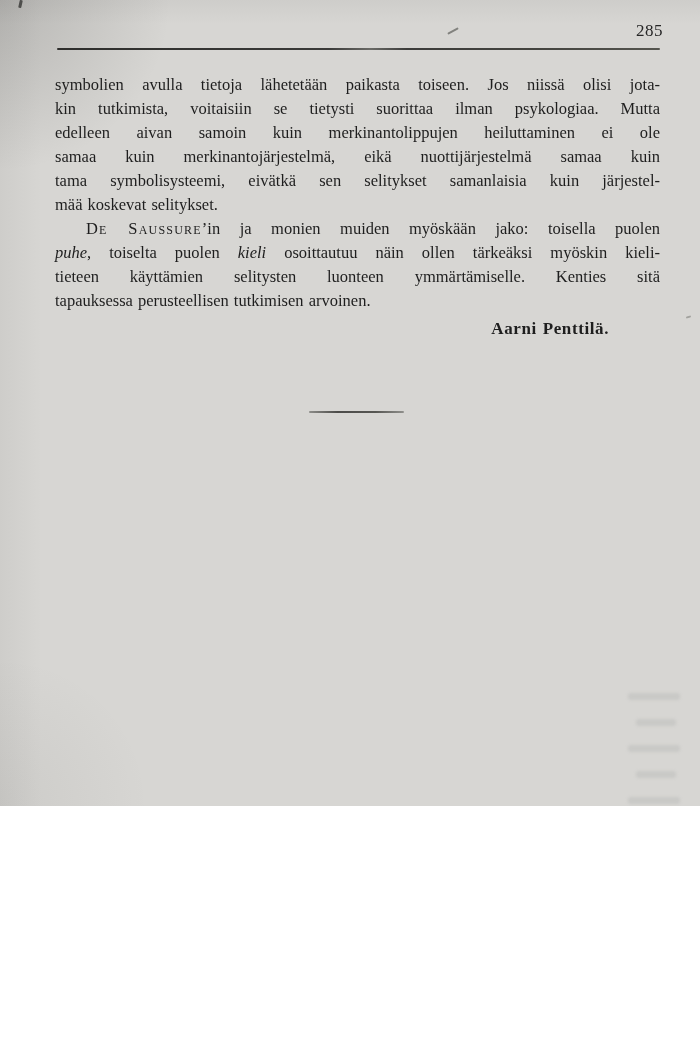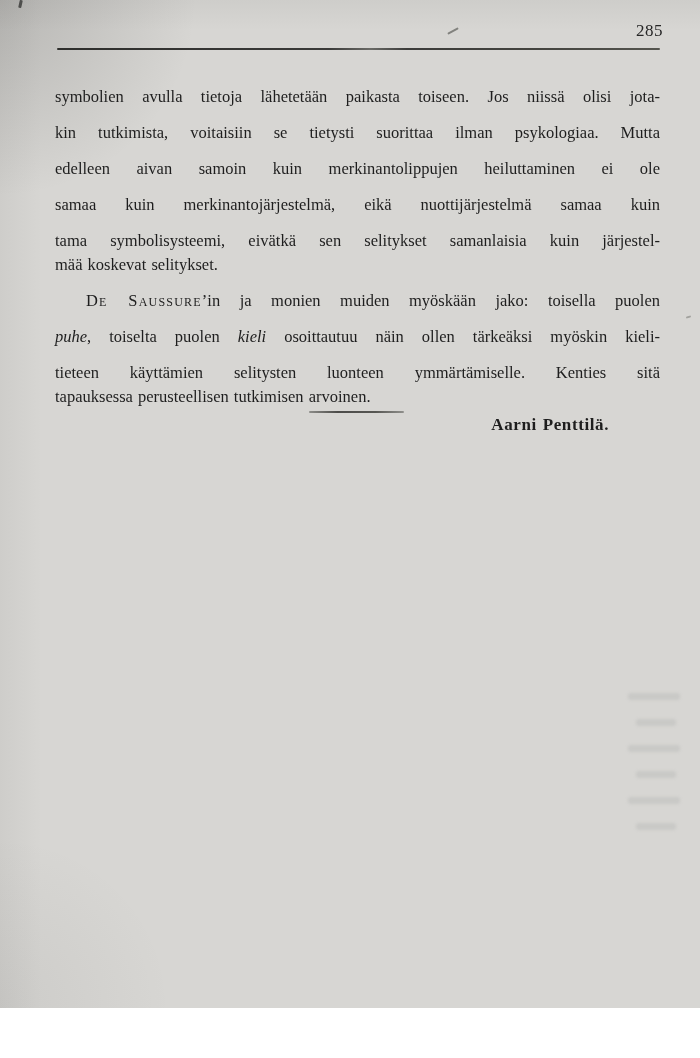--- a/index.html
+++ b/index.html
@@ -1,19 +1,19 @@
 <!DOCTYPE html>
 <html><head>
 <meta charset="utf-8">
 <style>
   html, body { margin: 0; padding: 0; }
   .page {
     position: relative;
     width: 700px;
-    height: 1008px;
+    height: 806px;
     overflow: hidden;
     background:
       radial-gradient(circle at 0% 0%, rgba(40,40,38,0.18), rgba(40,40,38,0.0) 16%),
       radial-gradient(circle at 0% 100%, rgba(40,40,38,0.06), rgba(40,40,38,0.0) 14%),
       linear-gradient(to right, rgba(40,40,38,0.05), rgba(40,40,38,0.0) 6%),
       linear-gradient(to bottom, rgba(40,40,38,0.05), rgba(40,40,38,0.0) 3%),
       #d7d6d3;
     font-family: "Liberation Serif", "DejaVu Serif", serif;
     color: #1e1e1e;
   }
@@ -37,21 +37,21 @@
   .text-block {
     position: absolute;
     top: 73px;
     left: 55px;
     width: 605px;
     font-size: 16.5px;
     line-height: 24px;
     word-spacing: 1px;
   }
   .line { white-space: normal; }
-  .just { text-align: justify; text-align-last: justify; margin-top: 12px; }
+  .just { text-align: justify; text-align-last: justify; }
   .indent { text-indent: 31px; }
   .sc { font-variant: small-caps; letter-spacing: 1.2px; }
   .it { font-style: italic; }
   .signature {
     text-align: right;
     padding-right: 51px;
     font-weight: bold;
     font-size: 17px;
     letter-spacing: 0.6px;
     margin-top: 4px;

